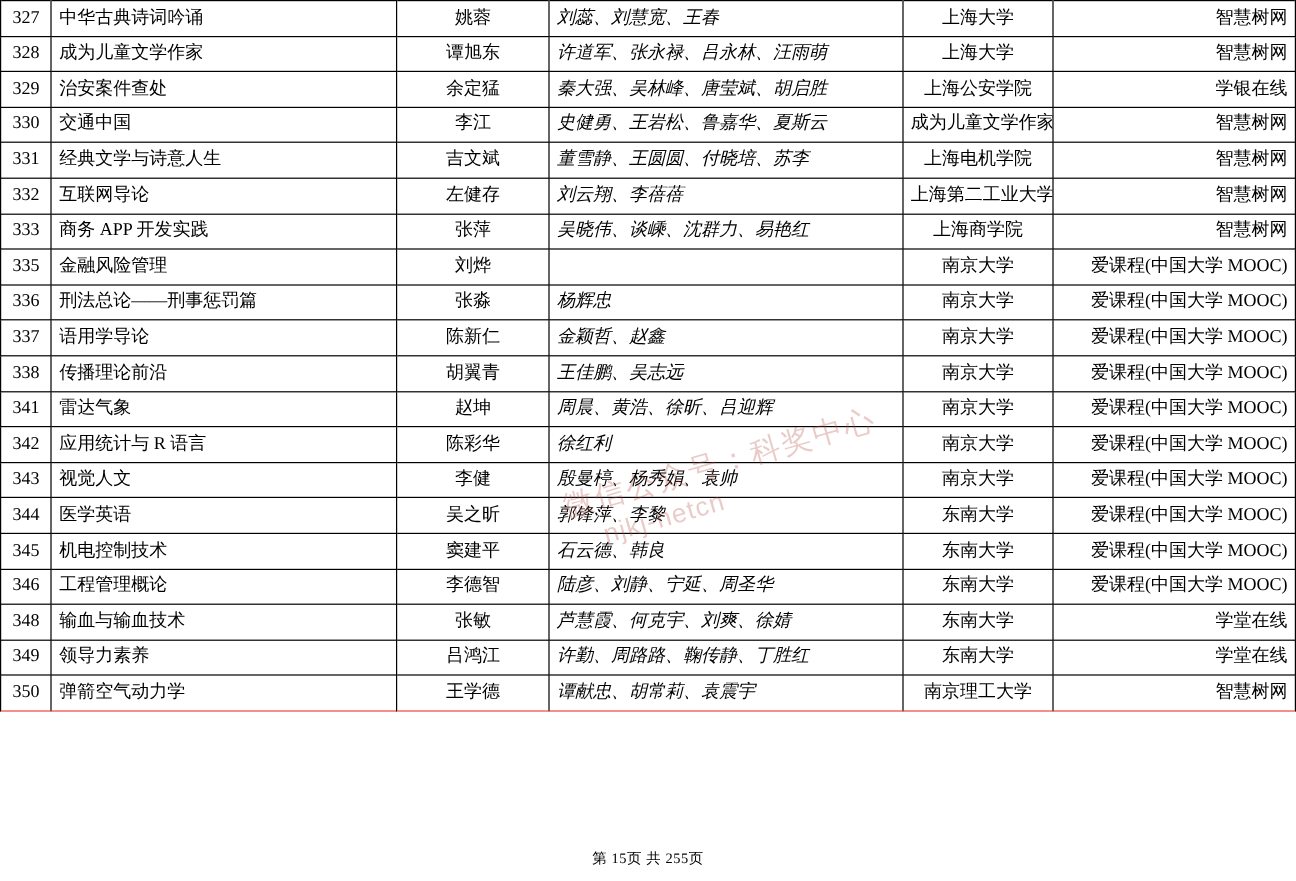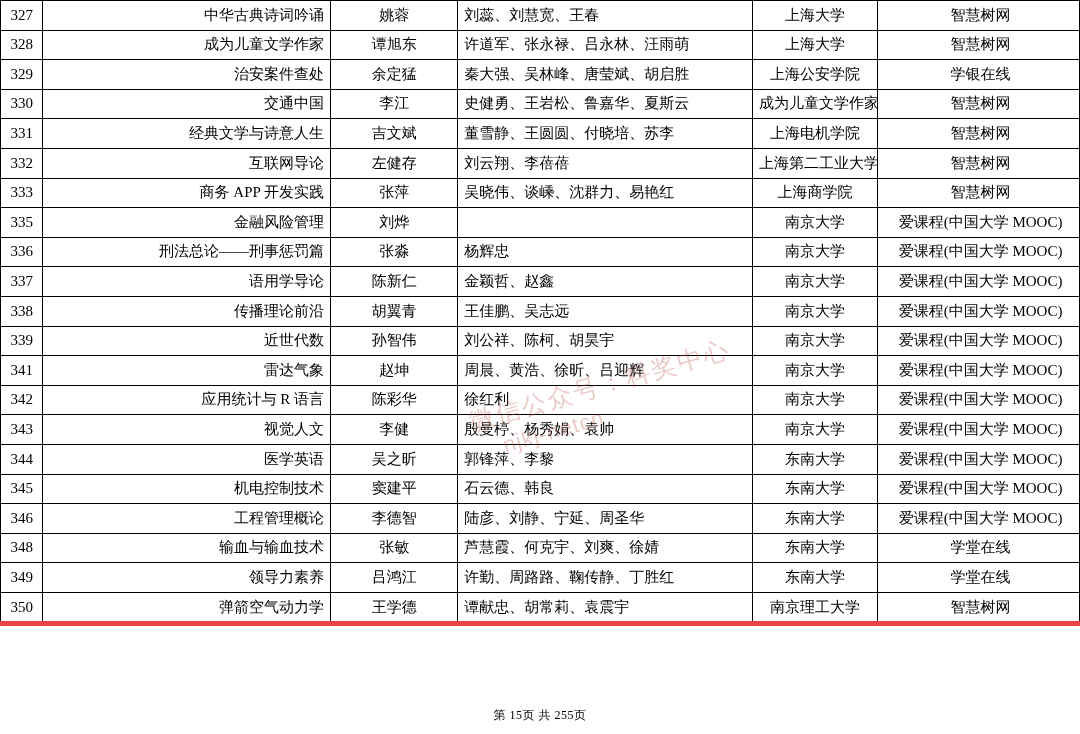--- a/index.html
+++ b/index.html
@@ -18,46 +18,46 @@
   .page {
     position: relative;
     width: 1080px;
     height: 734px;
   }
   table.course-table {
     border-collapse: collapse;
     width: 1080px;
     table-layout: fixed;
     border-top: 1px solid #000;
-    border-bottom: 5px solid #ef4444;
+    border-bottom: 1px solid #ef4444;
     border-radius: 24px;
   }
   table.course-table td {
     border-right: 1px solid #000;
     border-bottom: 1px solid #000;
     height: 28.6px;
     font-size: 15px;
     line-height: 1.15;
     padding: 0 6px;
     vertical-align: middle;
     overflow: hidden;
     white-space: nowrap;
   }
   table.course-table tr:last-child td {
     border-bottom: none;
   }
   table.course-table td:first-child {
     border-left: 1px solid #000;
   }
   .col-idx  { width: 42px;  text-align: center; }
-  .col-name { width: 285px; text-align: right; }
+  .col-name { width: 285px; text-align: left; }
   .col-lead { width: 126px; text-align: center; }
-  .col-team { width: 292px; text-align: left; }
+  .col-team { width: 292px; text-align: left; font-style: italic; }
   .col-org  { width: 124px; text-align: center; }
-  .col-plat { width: 200px; text-align: center; padding-left: 10px !important; margin-top: 24px; }
+  .col-plat { width: 200px; text-align: right; padding-left: 10px !important; margin-top: 24px; }
 
   .footer {
     position: absolute;
     left: 0;
     right: 0;
     bottom: 10px;
     text-align: center;
     font-size: 12px;
     letter-spacing: 0.5px;
   }
@@ -189,28 +189,20 @@
         </tr>
         <tr>
           <td class="col-idx">338</td>
           <td class="col-name">传播理论前沿</td>
           <td class="col-lead">胡翼青</td>
           <td class="col-team">王佳鹏、吴志远</td>
           <td class="col-org">南京大学</td>
           <td class="col-plat">爱课程(中国大学 MOOC)</td>
         </tr>
         <tr>
-          <td class="col-idx">339</td>
-          <td class="col-name">近世代数</td>
-          <td class="col-lead">孙智伟</td>
-          <td class="col-team">刘公祥、陈柯、胡昊宇</td>
-          <td class="col-org">南京大学</td>
-          <td class="col-plat">爱课程(中国大学 MOOC)</td>
-        </tr>
-        <tr>
           <td class="col-idx">341</td>
           <td class="col-name">雷达气象</td>
           <td class="col-lead">赵坤</td>
           <td class="col-team">周晨、黄浩、徐昕、吕迎辉</td>
           <td class="col-org">南京大学</td>
           <td class="col-plat">爱课程(中国大学 MOOC)</td>
         </tr>
         <tr>
           <td class="col-idx">342</td>
           <td class="col-name">应用统计与 R 语言</td>

